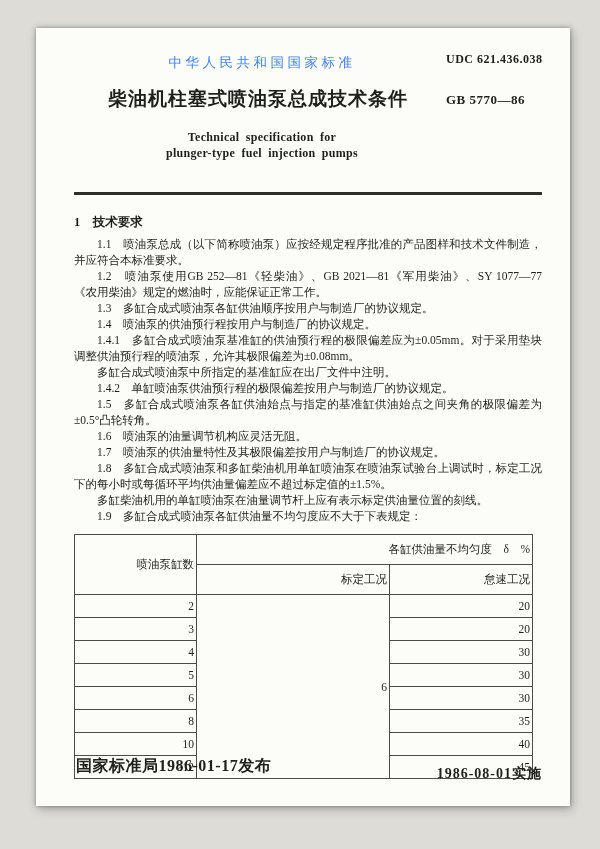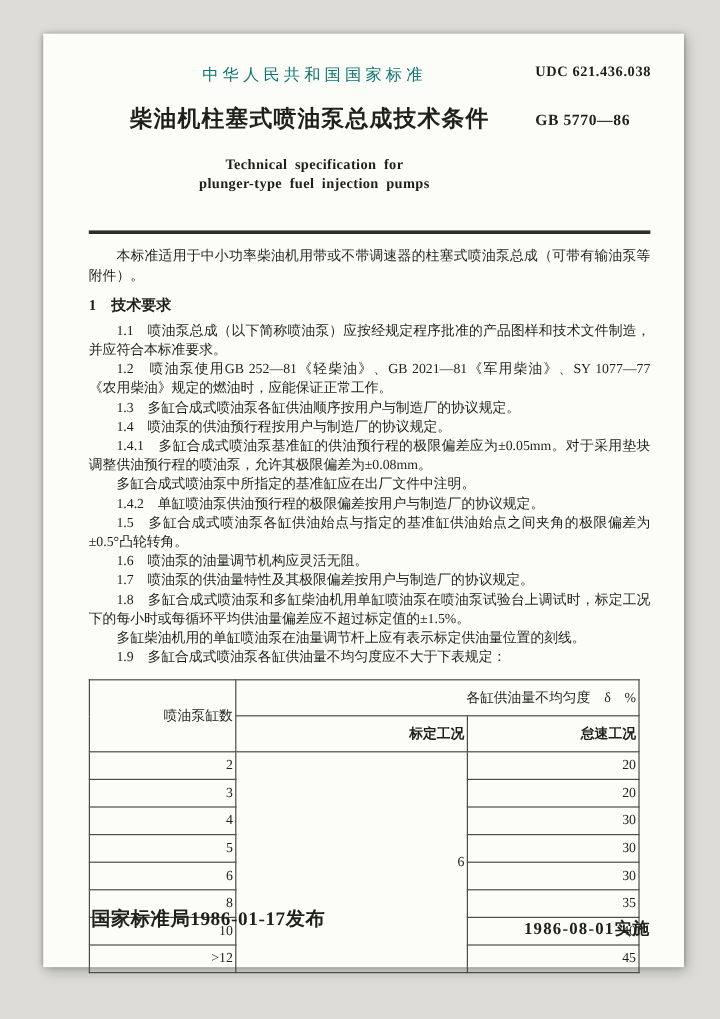--- a/index.html
+++ b/index.html
@@ -15,21 +15,21 @@
     position: absolute;
     left: 36px; top: 28px;
     width: 534px; height: 778px;
     background: #fcfcf8;
     box-shadow: 0 0 4px rgba(0,0,0,0.35), 2px 3px 10px rgba(0,0,0,0.25);
   }
   
   .org-line {
     position: absolute; top: 26px; left: 0; width: 452px;
     text-align: center;
-    font-size: 13.5px; letter-spacing: 3.5px; color: #0f766e;
+    font-size: 13.5px; letter-spacing: 3.5px; color: #3b82f6;
   }
   .udc {
     position: absolute; top: 24px; left: 410px;
     font-size: 12px; font-weight: bold; letter-spacing: 0.5px;
   }
   .doc-title {
     position: absolute; top: 58px; left: 0; width: 444px;
     text-align: center;
     font-size: 19px; font-weight: bold; letter-spacing: 1px;
   }
@@ -78,21 +78,21 @@
     font-size: 11.5px;
     font-weight: normal;
     text-align: right;
     vertical-align: middle;
     padding: 2px;
   }
   .col-cyl   { width: 122px; }
   .col-rated { width: 193px; }
   .col-idle  { width: 143px; }
   tr.hdr1 th { height: 25px; }
-  tr.hdr2 th { height: 25px; font-weight: bold; }
+  tr.hdr2 th { height: 25px; }
   tr.data td { height: 18px; }
   th.cyl-head { vertical-align: top; padding-top: 7px; margin-left: 39px; }
   
   .footer-issued {
     position: absolute; left: 40px; top: 728px;
     font-size: 16px; font-weight: bold; letter-spacing: 0.5px;
   }
   .footer-impl {
     position: absolute; right: 28px; top: 726px;
     font-size: 14px; font-weight: bold; letter-spacing: 1px; margin-top: 11px;
@@ -105,21 +105,20 @@
 
   <div class="org-line">中华人民共和国国家标准</div>
   <div class="udc">UDC 621.436.038</div>
   <div class="doc-title">柴油机柱塞式喷油泵总成技术条件</div>
   <div class="gb-no">GB 5770—86</div>
   <div class="en-title en1">Technical  specification  for</div>
   <div class="en-title en2">plunger-type  fuel  injection  pumps</div>
   <div class="rule"></div>
 
   <div class="body-wrap">
-    <p class="para">本标准适用于中小功率柴油机用带或不带调速器的柱塞式喷油泵总成（可带有输油泵等附件）。</p>
     <p class="para heading">1　技术要求</p>
     <p class="para">1.1　喷油泵总成（以下简称喷油泵）应按经规定程序批准的产品图样和技术文件制造，并应符合本标准要求。</p>
     <p class="para">1.2　喷油泵使用GB 252—81《轻柴油》、GB 2021—81《军用柴油》、SY 1077—77 《农用柴油》规定的燃油时，应能保证正常工作。</p>
     <p class="para">1.3　多缸合成式喷油泵各缸供油顺序按用户与制造厂的协议规定。</p>
     <p class="para">1.4　喷油泵的供油预行程按用户与制造厂的协议规定。</p>
     <p class="para">1.4.1　多缸合成式喷油泵基准缸的供油预行程的极限偏差应为±0.05mm。对于采用垫块调整供油预行程的喷油泵，允许其极限偏差为±0.08mm。</p>
     <p class="para">多缸合成式喷油泵中所指定的基准缸应在出厂文件中注明。</p>
     <p class="para">1.4.2　单缸喷油泵供油预行程的极限偏差按用户与制造厂的协议规定。</p>
     <p class="para">1.5　多缸合成式喷油泵各缸供油始点与指定的基准缸供油始点之间夹角的极限偏差为±0.5°凸轮转角。</p>
     <p class="para">1.6　喷油泵的油量调节机构应灵活无阻。</p>

